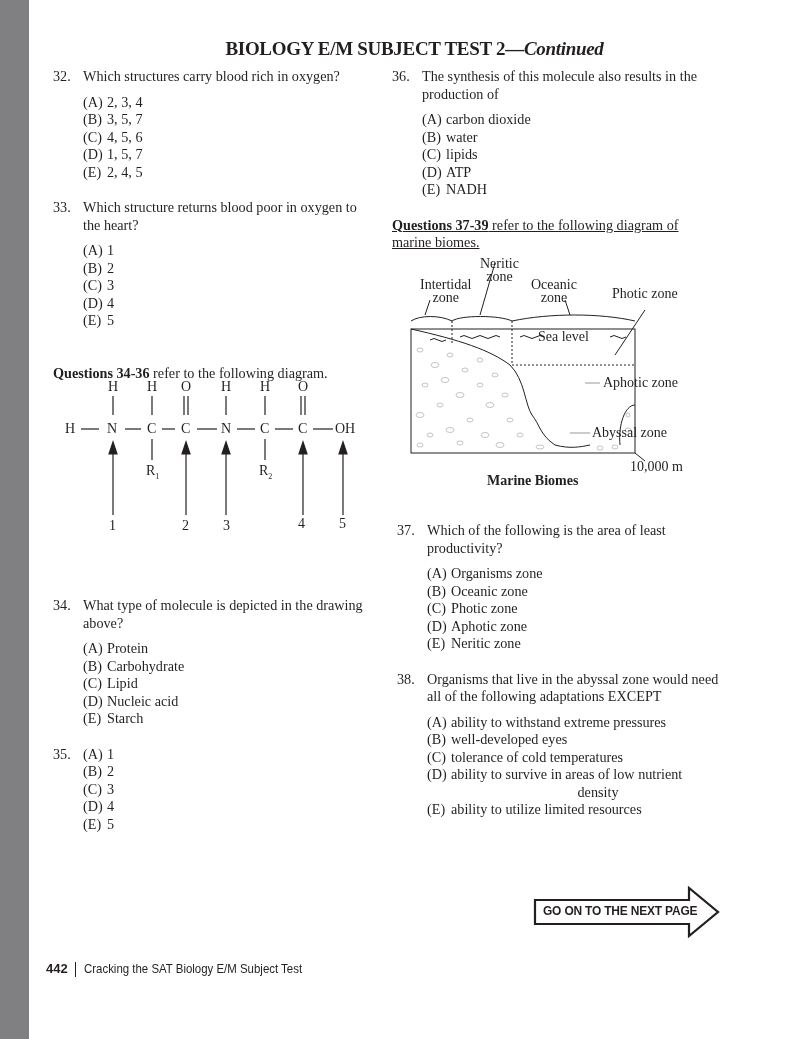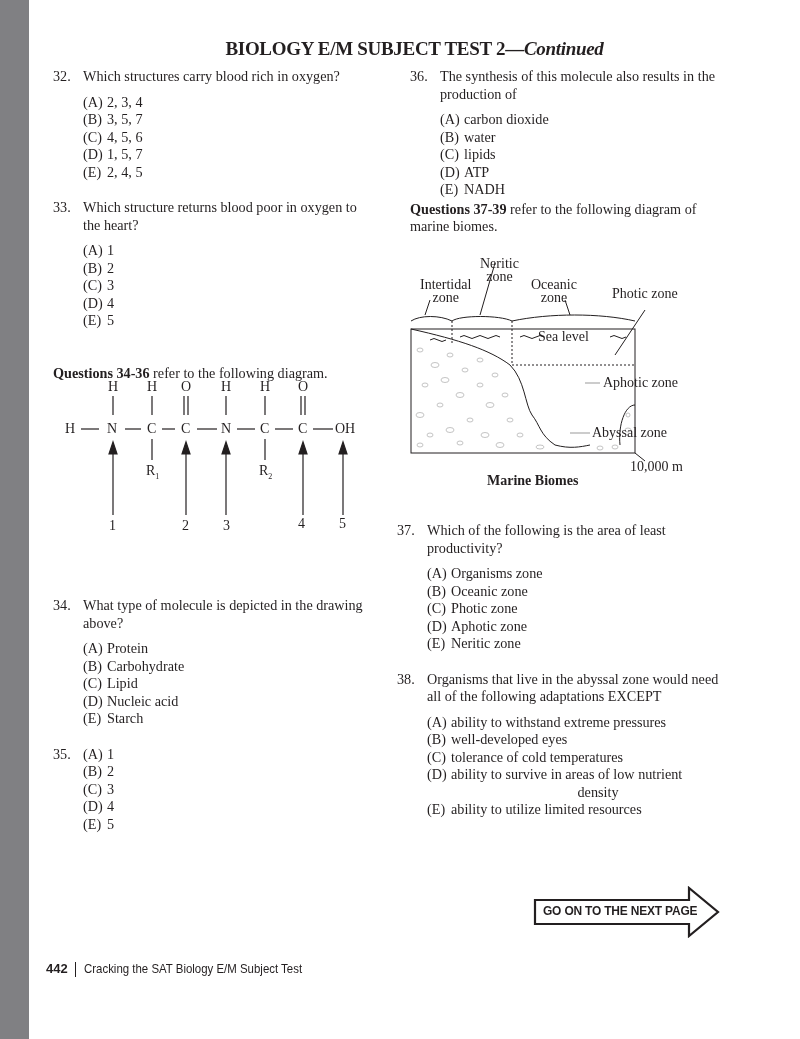--- a/index.html
+++ b/index.html
@@ -136,33 +136,33 @@
   </div>
   <div class="opts" style="margin-top:8px;">
     <div class="opt"><span class="l">(A)</span><span>1</span></div>
     <div class="opt"><span class="l">(B)</span><span>2</span></div>
     <div class="opt"><span class="l">(C)</span><span>3</span></div>
     <div class="opt"><span class="l">(D)</span><span>4</span></div>
     <div class="opt"><span class="l">(E)</span><span>5</span></div>
   </div>
 </div>
 
-<div class="col" style="left:410px; top:68px; width:320px;">
+<div class="col" style="left:392px; top:68px; width:320px;">
   <div class="q">
     <span class="qn">36.</span>
     <span>The synthesis of this molecule also results in the production of</span>
   </div>
   <div class="opts" style="margin-top:8px;">
     <div class="opt"><span class="l">(A)</span><span>carbon dioxide</span></div>
     <div class="opt"><span class="l">(B)</span><span>water</span></div>
     <div class="opt"><span class="l">(C)</span><span>lipids</span></div>
     <div class="opt"><span class="l">(D)</span><span>ATP</span></div>
     <div class="opt"><span class="l">(E)</span><span>NADH</span></div>
   </div>
-  <div class="intro" style="margin-top:2px;"><b>Questions 37-39</b><span> refer to the following diagram of marine biomes.</span></div>
+  <div class="intro" style="margin-top:18px;text-decoration:underline;"><b>Questions 37-39</b><span> refer to the following diagram of marine biomes.</span></div>
 </div>
 
 <div class="biome">
   <svg width="300" height="240" style="position:absolute;left:0;top:0">
     <g fill="none" stroke="#231f20" stroke-width="1">
       <rect x="11" y="74" width="224" height="124"></rect>
       <path d="M11,74 C60,85 90,95 110,110 C125,125 125,150 132,160 C140,170 140,180 155,190 C170,194 180,192 190,190"></path>
       <path d="M220,190 C218,170 225,150 235,150"></path>
       <path d="M11,66 C20,60 40,60 52,66 C60,60 100,60 112,66 C150,58 200,58 235,66"></path>
       <path d="M30,85 q4,-3 8,0 q4,3 8,0 M60,82 q4,-3 8,0 q4,3 8,0 q4,-3 8,0 q4,3 8,0 q4,-3 8,0 M120,82 q4,-3 8,0 q4,3 8,0 q4,-3 8,0 M210,82 q4,-3 8,0 q4,3 8,0"></path>

